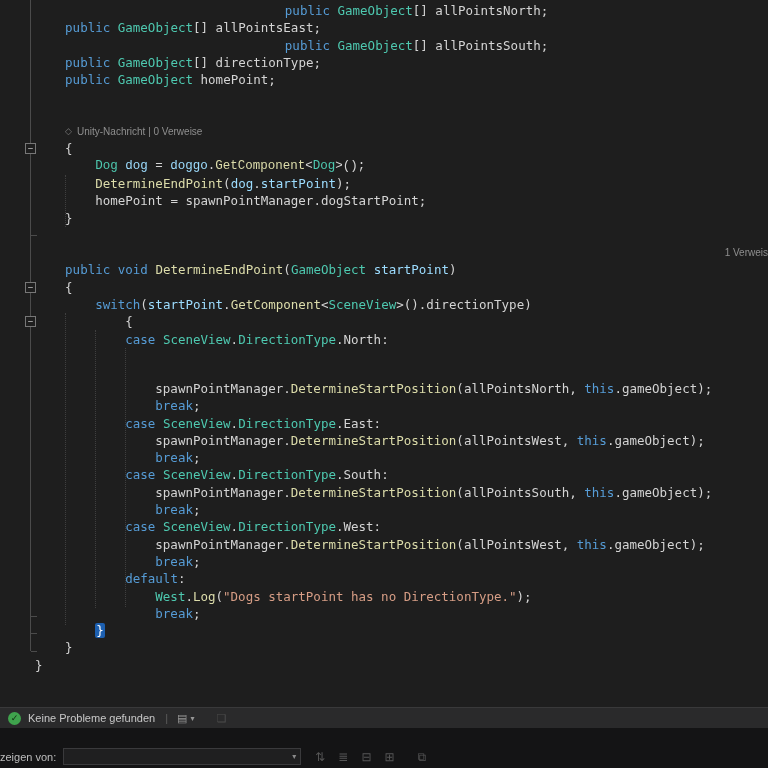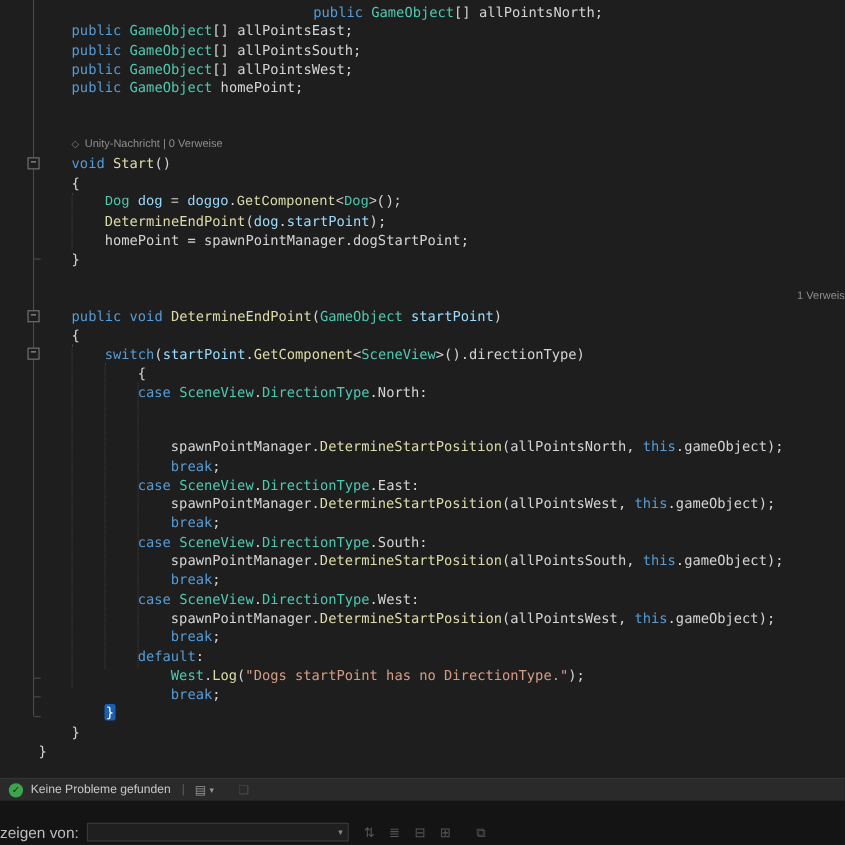--- a/index.html
+++ b/index.html
@@ -21,21 +21,21 @@
 
   .problems-bar{height:21px;background:#2a2a2b;border-top:1px solid #39393a;display:flex;align-items:center;padding-left:8px;box-sizing:border-box;font-size:11px;color:#c8c8c8}
   .check{width:13px;height:13px;border-radius:50%;background:var(--check-green,#3fa34d);color:#10290f;font-size:9px;line-height:13px;text-align:center;margin-right:7px;flex:none}
   .sep{color:#5d5d5d;margin:0 9px 0 10px}
   .pb-icon{color:#969696;font-size:11px}
   .pb-chevron{color:#969696;font-size:8px;margin-left:3px}
   .pb-icon.dim{color:#4c4c4c;margin-left:22px}
 
   .bottom-panel{height:40px;background:#141415;position:relative}
   .bp-row{position:absolute;left:0;right:0;bottom:3px;display:flex;align-items:center}
-  .bp-label{font-size:14px;color:#bdbdbd;white-space:nowrap;margin-right:7px}
+  .bp-label{font-size:11px;color:#bdbdbd;white-space:nowrap;margin-right:7px}
   .combobox{width:238px;height:17px;background:#1f1f20;border:1px solid #3a3a3c;box-sizing:border-box;display:flex;align-items:center;justify-content:flex-end;padding-right:4px;cursor:pointer}
   .cb-chevron{color:#8a8a8a;font-size:8px}
   .bp-icons{display:flex;align-items:center;margin-left:14px;gap:13px}
   .bp-icons span{font-size:12px;color:#565656;cursor:pointer}
   .bp-icons span.gap{margin-left:10px}
 </style>
 </head>
 <body>
 
 <div class="window">
@@ -52,27 +52,26 @@
     <div class="fold-tick" style="top:651px"></div>
 
     <div class="iguide" style="left:65px;top:175px;height:52px"></div>
     <div class="iguide" style="left:65px;top:313px;height:312px"></div>
     <div class="iguide" style="left:95px;top:330px;height:278px"></div>
     <div class="iguide" style="left:125px;top:348px;height:259px"></div>
 
     <div class="code">
         <div class="line" style="padding-left: 30.08px; text-align: center;"><span class="kw">public</span><span class="pl"> </span><span class="ty">GameObject</span><span class="pl">[] </span><span class="pl">allPointsNorth;</span></div>
         <div class="line" style="padding-left: 30.08px;"><span class="kw">public</span><span class="pl"> </span><span class="ty">GameObject</span><span class="pl">[] </span><span class="pl">allPointsEast;</span></div>
-        <div class="line" style="padding-left: 30.08px;"><span class="kw">public</span><span class="pl"> </span><span class="ty">GameObject</span><span class="pl">[] </span><span class="pl">allPointsSouth;</span></div>
-        <div class="line" style="padding-left: 30.08px;"><span class="kw">public</span><span class="pl"> </span><span class="ty">GameObject</span><span class="pl">[] </span><span class="pl">allPointsWest;</span></div>
+        <div class="line" style="padding-left: 30.08px; text-align: center;"><span class="kw">public</span><span class="pl"> </span><span class="ty">GameObject</span><span class="pl">[] </span><span class="pl">allPointsSouth;</span></div>
+        <div class="line" style="padding-left: 30.08px;"><span class="kw">public</span><span class="pl"> </span><span class="ty">GameObject</span><span class="pl">[] </span><span class="pl">directionType;</span></div>
         <div class="line" style="padding-left: 30.08px;"><span class="kw">public</span><span class="pl"> </span><span class="ty">GameObject</span><span class="pl"> homePoint;</span></div>
         <div class="line" style="padding-left: 0px;"></div>
         <div class="line" style="padding-left: 0px;"></div>
         <div class="line lens" style="padding-left: 30.08px;"><span class="lens-icon">◇</span><span>Unity-Nachricht | 0 Verweise</span></div>
-        <div class="line" style="padding-left: 30.08px;"><span class="kw">void</span><span class="pl"> </span><span class="fn">Start</span><span class="pl">()</span></div>
         <div class="line" style="padding-left: 30.08px;"><span class="pl">{</span></div>
         <div class="line" style="padding-left: 60.16px; font-family: Liberation Mono, monospace;"><span class="ty">Dog</span><span class="pl"> </span><span class="var">dog</span><span class="pl"> = </span><span class="var">doggo</span><span class="pl">.</span><span class="fn">GetComponent</span><span class="pl">&lt;</span><span class="ty">Dog</span><span class="pl">&gt;();</span></div>
         <div class="line" style="padding-left: 60.16px;"><span class="fn">DetermineEndPoint</span><span class="pl">(</span><span class="var">dog</span><span class="pl">.</span><span class="var">startPoint</span><span class="pl">);</span></div>
         <div class="line" style="padding-left: 60.16px;"><span class="pl">homePoint = spawnPointManager.dogStartPoint;</span></div>
         <div class="line" style="padding-left: 30.08px;"><span class="pl">}</span></div>
         <div class="line" style="padding-left: 0px;"></div>
         <div class="line lens" style="padding-left: 30.08px; justify-content: flex-end;"><span>1 Verweis</span></div>
         <div class="line" style="padding-left: 30.08px;"><span class="kw">public</span><span class="pl"> </span><span class="kw">void</span><span class="pl"> </span><span class="fn">DetermineEndPoint</span><span class="pl">(</span><span class="ty">GameObject</span><span class="pl"> </span><span class="var">startPoint</span><span class="pl">)</span></div>
         <div class="line" style="padding-left: 30.08px;"><span class="pl">{</span></div>
         <div class="line" style="padding-left: 60.16px;"><span class="kw">switch</span><span class="pl">(</span><span class="var">startPoint</span><span class="pl">.</span><span class="fn">GetComponent</span><span class="pl">&lt;</span><span class="ty">SceneView</span><span class="pl">&gt;().directionType)</span></div>

